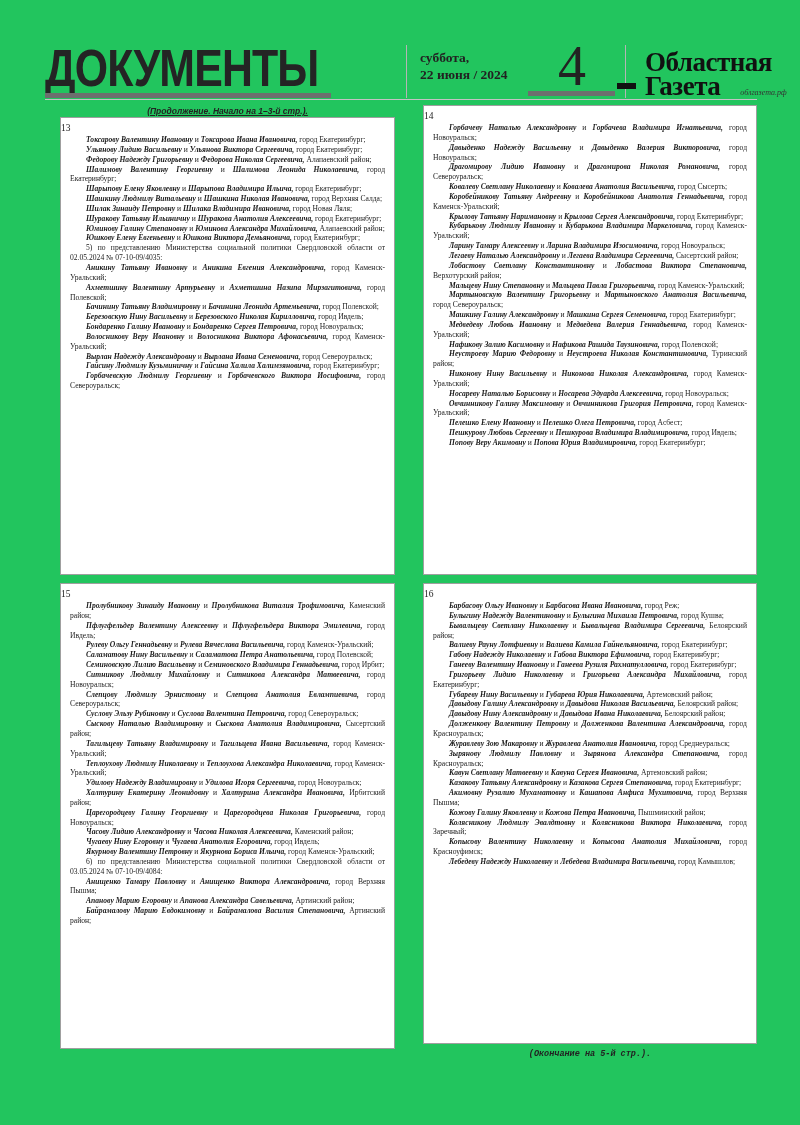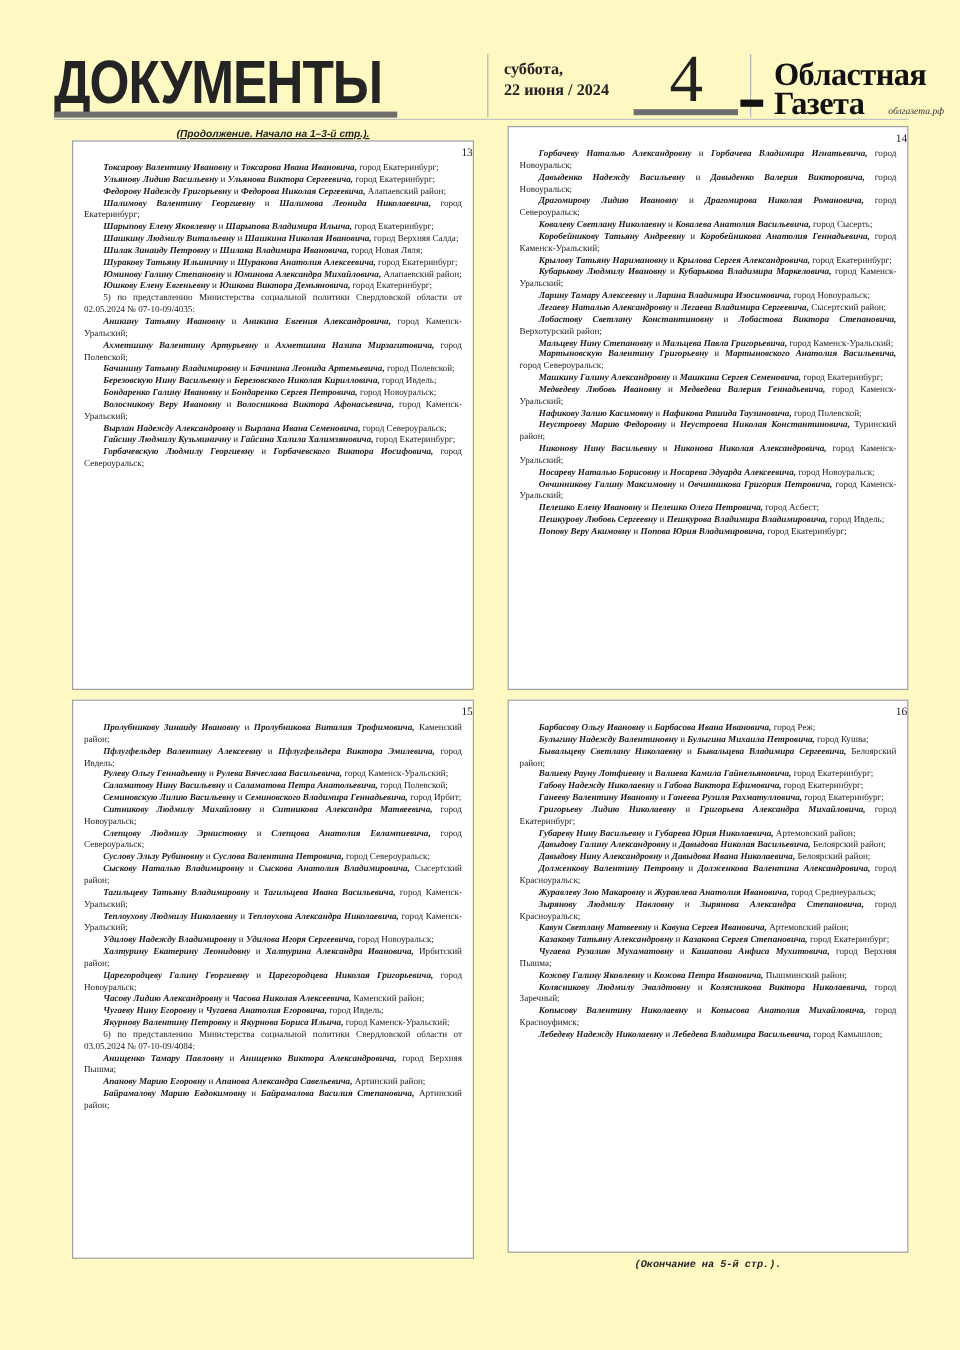--- a/index.html
+++ b/index.html
@@ -5,21 +5,21 @@
   :root{
     --bar_gray:#6e6e6e;
     --rule_gray:#c3c3c3;
     --box_border:#9f9f9f;
     --ink:#1b1b1b;
   }
   html,body{margin:0;padding:0;background:#ffffff;}
   .page{
     position:relative;
     width:800px;height:1125px;
-    background:#fef9c3;
+    background:#22c55e;
     font-family:"Liberation Serif",serif;
     color:var(--ink);
     overflow:hidden;
   }
   
   .masthead-title{
     position:absolute;left:45px;top:44px;
     font-family:"Liberation Sans",sans-serif;
     font-weight:700;font-size:51px;line-height:50px;
     letter-spacing:-1px;color:#242424;
@@ -66,21 +66,21 @@
     background:#fff;
     border:1px solid var(--box_border);
     box-sizing:border-box;
     overflow:hidden;
   }
   .box13{left:60px;top:117px;width:335px;height:458px;}
   .box14{left:423px;top:105px;width:334px;height:470px;}
   .box15{left:60px;top:583px;width:335px;height:466px;}
   .box16{left:423px;top:583px;width:334px;height:461px;}
   .bnum{
-    text-align:right;font-size:9.5px;line-height:12px;
+    text-align:left;font-size:9.5px;line-height:12px;
     padding-top:4px;color:#222;
   }
   .bbody{padding:1px 9px 4px 9px;}
   .entry,.mnote{
     margin:0;
     text-indent:16px;
     text-align:justify;
     font-size:7.6px;
     line-height:9.85px;
     color:var(--ink);
@@ -206,21 +206,21 @@
         <p class="entry"><span class="nm">Ганееву Валентину Ивановну</span> и <span class="nm">Ганеева Рузиля Рахматулловича,</span> город Екатеринбург;</p>
         <p class="entry"><span class="nm">Григорьеву Лидию Николаевну</span> и <span class="nm">Григорьева Александра Михайловича,</span> город Екатеринбург;</p>
         <p class="entry"><span class="nm">Губареву Нину Васильевну</span> и <span class="nm">Губарева Юрия Николаевича,</span> Артемовский район;</p>
         <p class="entry"><span class="nm">Давыдову Галину Александровну</span> и <span class="nm">Давыдова Николая Васильевича,</span> Белоярский район;</p>
         <p class="entry"><span class="nm">Давыдову Нину Александровну</span> и <span class="nm">Давыдова Ивана Николаевича,</span> Белоярский район;</p>
         <p class="entry"><span class="nm">Долженкову Валентину Петровну</span> и <span class="nm">Долженкова Валентина Александровича,</span> город Красноуральск;</p>
         <p class="entry"><span class="nm">Журавлеву Зою Макаровну</span> и <span class="nm">Журавлева Анатолия Ивановича,</span> город Среднеуральск;</p>
         <p class="entry"><span class="nm">Зырянову Людмилу Павловну</span> и <span class="nm">Зырянова Александра Степановича,</span> город Красноуральск;</p>
         <p class="entry"><span class="nm">Кавун Светлану Матвеевну</span> и <span class="nm">Кавуна Сергея Ивановича,</span> Артемовский район;</p>
         <p class="entry"><span class="nm">Казакову Татьяну Александровну</span> и <span class="nm">Казакова Сергея Степановича,</span> город Екатеринбург;</p>
-        <p class="entry"><span class="nm">Чугаева Рузалию Мухаматовну</span> и <span class="nm">Кашапова Анфиса Мухитовича,</span> город Верхняя Пышма;</p>
+        <p class="entry"><span class="nm">Акимовну Рузалию Мухаматовну</span> и <span class="nm">Кашапова Анфиса Мухитовича,</span> город Верхняя Пышма;</p>
         <p class="entry"><span class="nm">Кожову Галину Яковлевну</span> и <span class="nm">Кожова Петра Ивановича,</span> Пышминский район;</p>
         <p class="entry"><span class="nm">Колясникову Людмилу Эвалдтовну</span> и <span class="nm">Колясникова Виктора Николаевича,</span> город Заречный;</p>
         <p class="entry"><span class="nm">Копысову Валентину Николаевну</span> и <span class="nm">Копысова Анатолия Михайловича,</span> город Красноуфимск;</p>
         <p class="entry"><span class="nm">Лебедеву Надежду Николаевну</span> и <span class="nm">Лебедева Владимира Васильевича,</span> город Камышлов;</p>
       </div>
   </div>
 
   <div class="colnote note-bottom">(Окончание на 5-й стр.).</div>
 
 </div>

